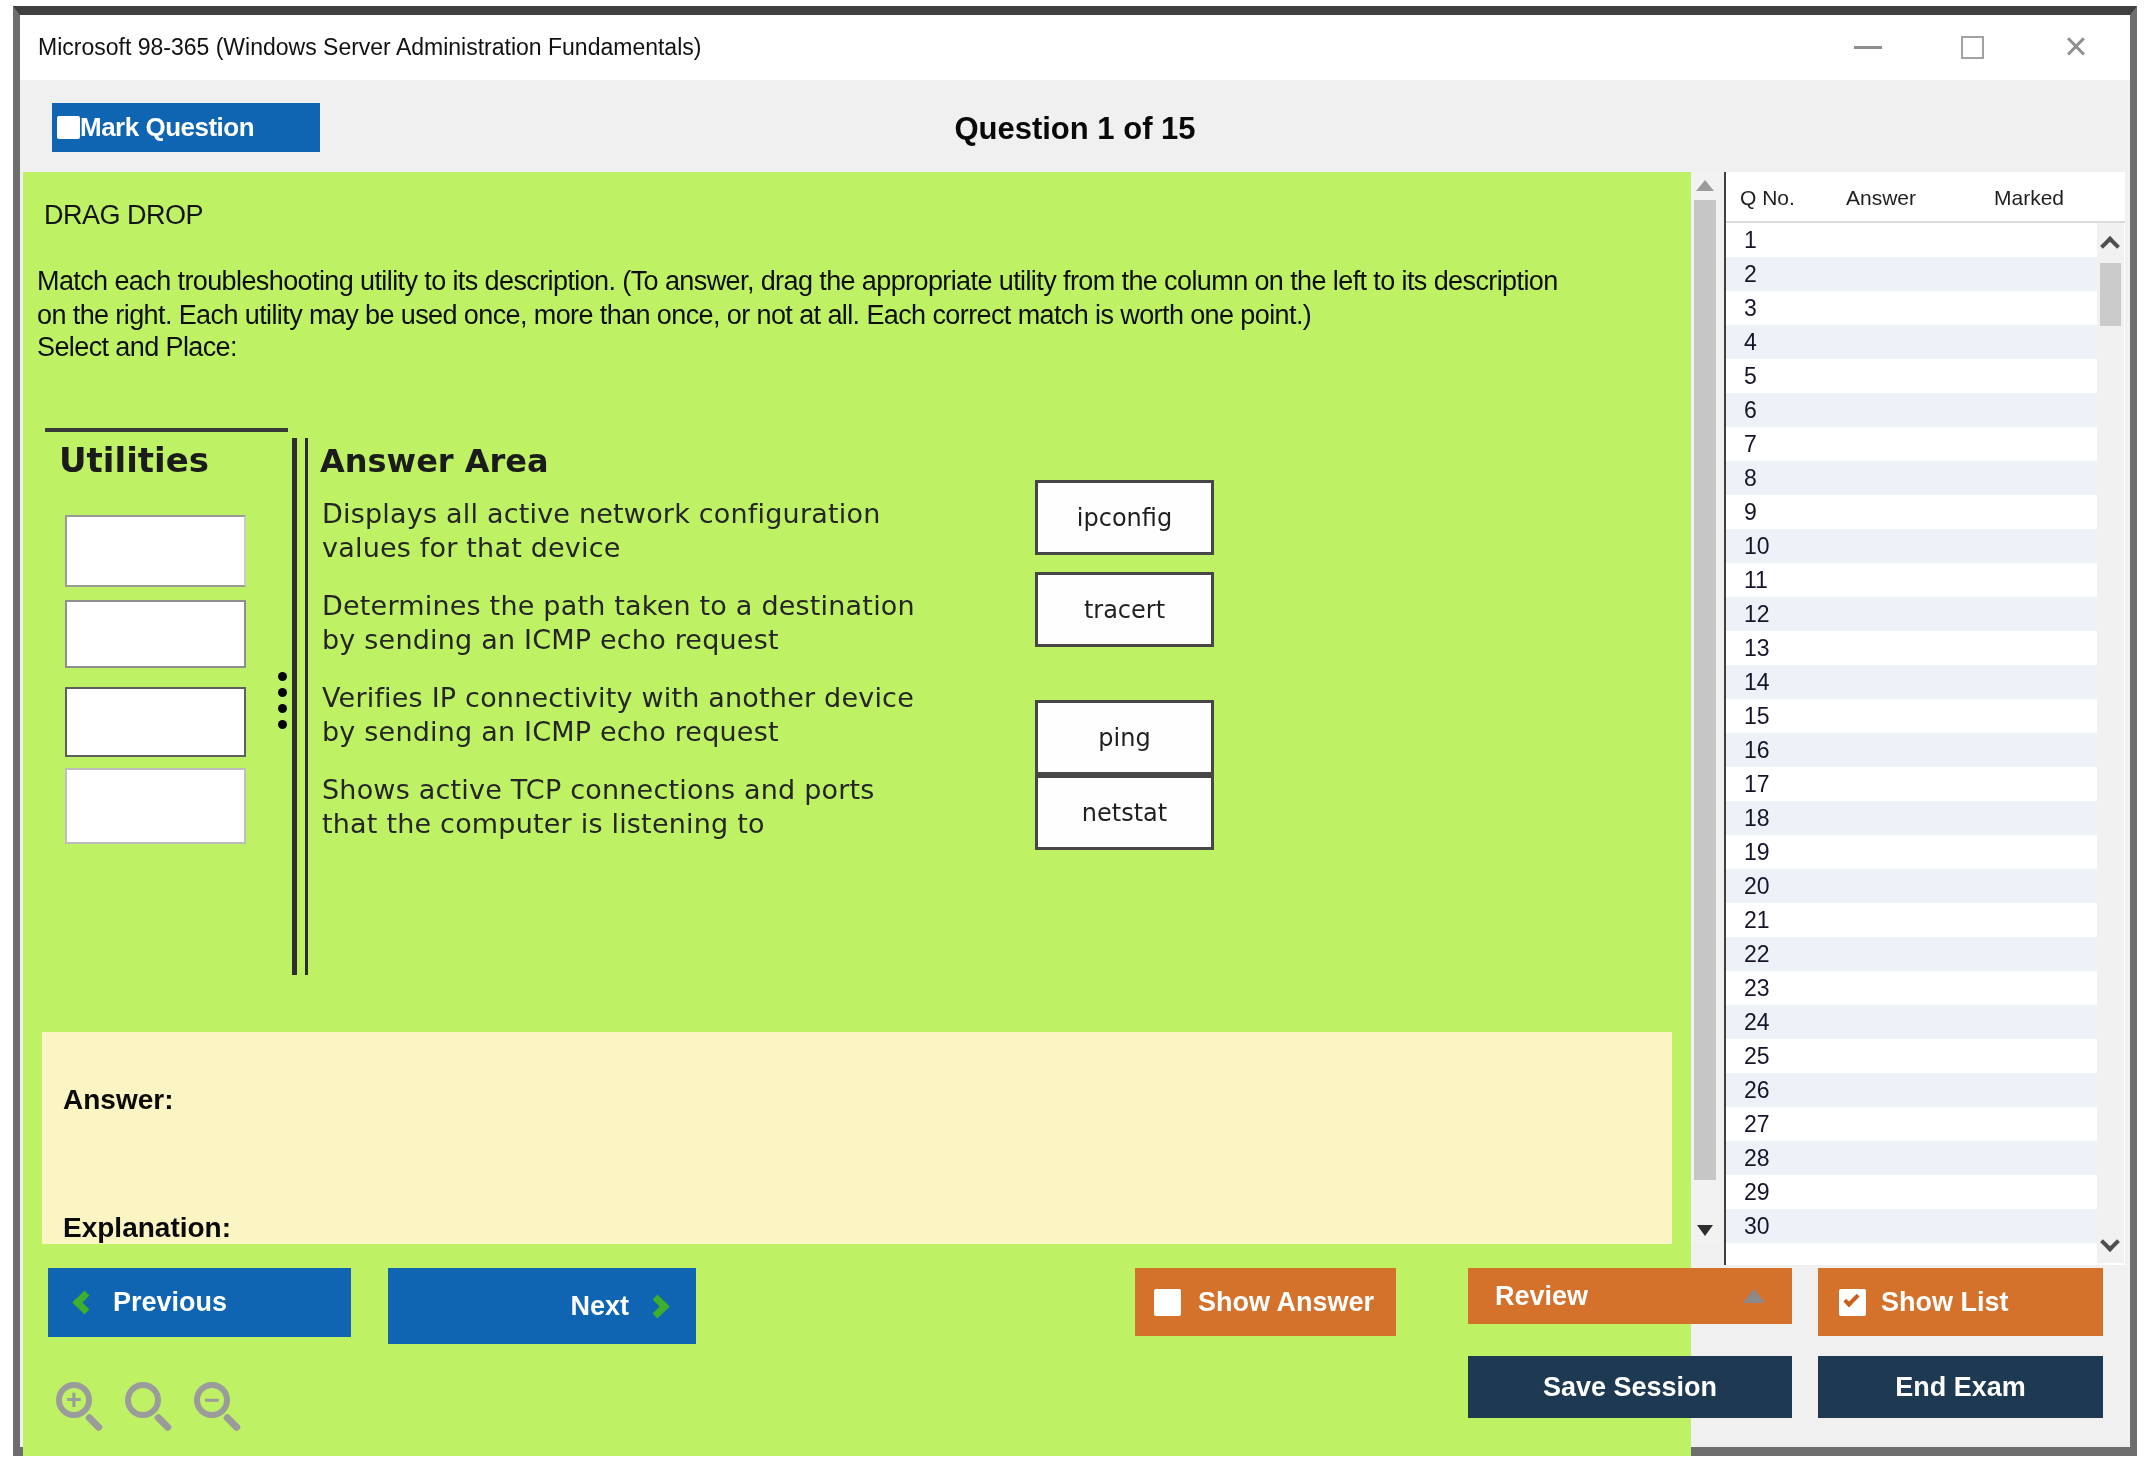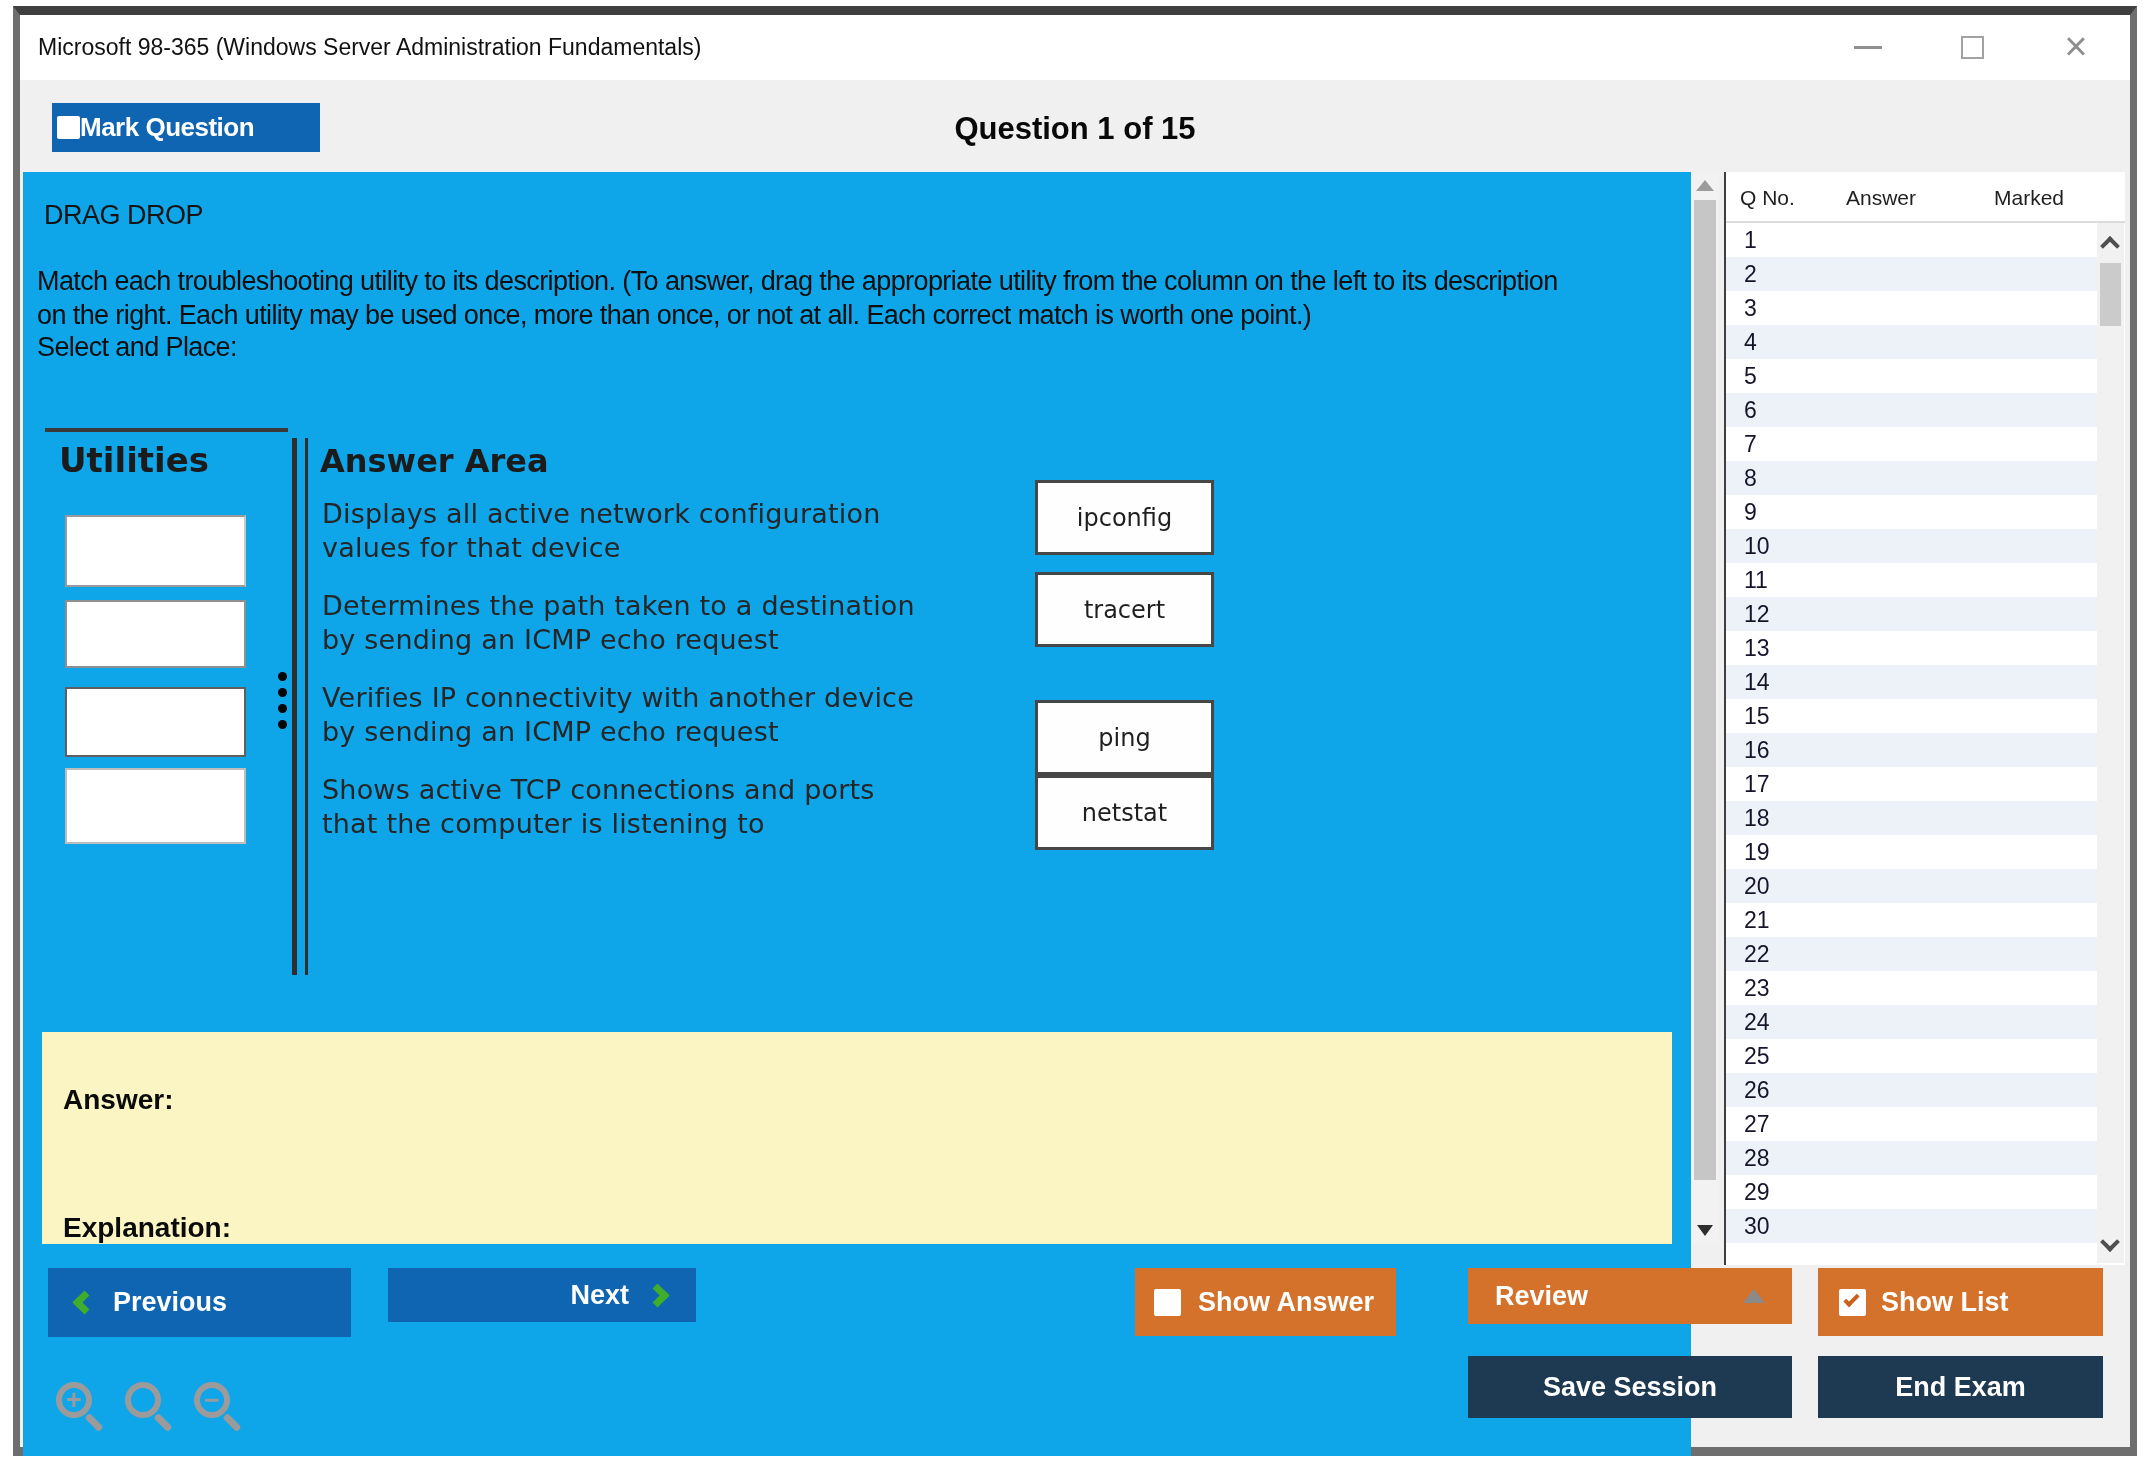--- a/index.html
+++ b/index.html
@@ -25,21 +25,21 @@
 
   
   .mark-btn { position:absolute; left:32px; top:88px; width:268px; height:49px; background:#0f65b2;
     display:flex; align-items:center; gap:0; padding-left:5px; }
   .mark-btn .cb { width:23px; height:23px; background:#fff; border-radius:2px; }
   .mark-btn .lbl { color:#fff; font-weight:bold; font-size:26px; letter-spacing:-0.5px; }
   .q-counter { position:absolute; left:0; top:96px; width:100%; text-align:center;
     font-size:31px; font-weight:bold; color:#090909; }
 
   
-  .main-panel { position:absolute; left:3px; top:157px; width:1668px; height:1284px; background:#0ea5e9; }
+  .main-panel { position:absolute; left:3px; top:157px; width:1668px; height:1284px; background:#bef264; }
   .dragdrop-label { position:absolute; left:21px; top:28px; font-size:27px; color:#141414; letter-spacing:-0.5px; }
   .prompt { position:absolute; left:14px; top:92px; width:1552px; font-size:27px; line-height:34px;
     color:#0e0e0e; letter-spacing:-0.6px; }
   .select-place { position:absolute; left:14px; top:160px; font-size:27px; color:#0e0e0e; letter-spacing:-0.6px; }
 
   
   .exhibit { position:absolute; left:0; top:0; width:100%; height:100%;
     font-family:"DejaVu Sans", sans-serif; color:#2c2c2c; }
   .ex-topline { position:absolute; left:22px; top:256px; width:243px; height:4px; background:#3a3a3a; }
   .ex-utilities { position:absolute; left:36px; top:268px; font-size:34px; font-weight:bold; color:#1b1b1b; }
@@ -91,21 +91,21 @@
   .inner-thumb { position:absolute; left:3px; top:40px; width:21px; height:63px; background:#cbcbcb; }
   .chev-down-s { position:absolute; left:6px; bottom:14px; border-bottom:4px solid #4f4f4f; border-right:4px solid #4f4f4f;
     transform:rotate(45deg); }
 
   
   .btn { position:absolute; display:flex; align-items:center; color:#fff; font-weight:bold; font-size:27px; cursor:default; }
   .btn-blue { background:#0f65b2; }
   .btn-orange { background:#d4712b; }
   .btn-navy { background:#1d3a52; }
   .btn-prev { left:28px; top:1253px; width:303px; height:69px; gap:20px; padding-left:28px; }
-  .btn-next { left:368px; top:1253px; width:308px; height:54px; justify-content:flex-end; gap:20px; padding-right:30px; }
+  .btn-next { left:368px; top:1253px; width:308px; height:76px; justify-content:flex-end; gap:20px; padding-right:30px; }
   .chev-green { width:17px; height:17px; }
   .chev-gl { border-left:7px solid #3fae2a; border-bottom:7px solid #3fae2a; transform:rotate(45deg); }
   .chev-gr { border-right:7px solid #3fae2a; border-top:7px solid #3fae2a; transform:rotate(45deg); }
   .btn-show-answer { left:1115px; top:1253px; width:261px; height:68px; gap:17px; padding-left:19px; }
   .btn-review { left:1448px; top:1253px; width:324px; height:56px; justify-content:space-between; padding:0 27px; }
   .btn-show-list { left:1798px; top:1253px; width:285px; height:68px; gap:15px; padding-left:21px; }
   .btn-save { left:1448px; top:1341px; width:324px; height:62px; justify-content:center; }
   .btn-end { left:1798px; top:1341px; width:285px; height:62px; justify-content:center; }
   .cb-plain { width:27px; height:27px; background:#fff; border-radius:2px; }
   .cb-checked { width:27px; height:27px; background:#fff; border-radius:2px; position:relative; }

